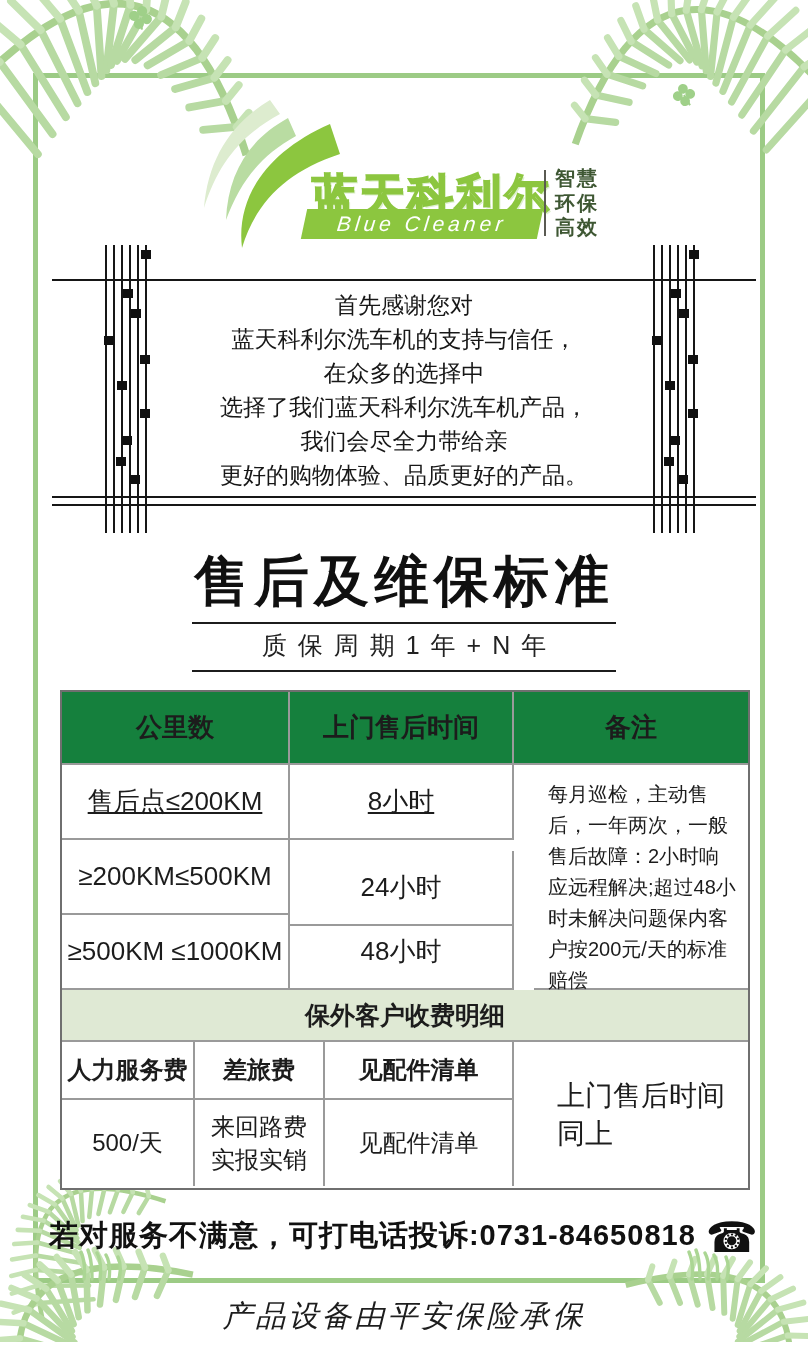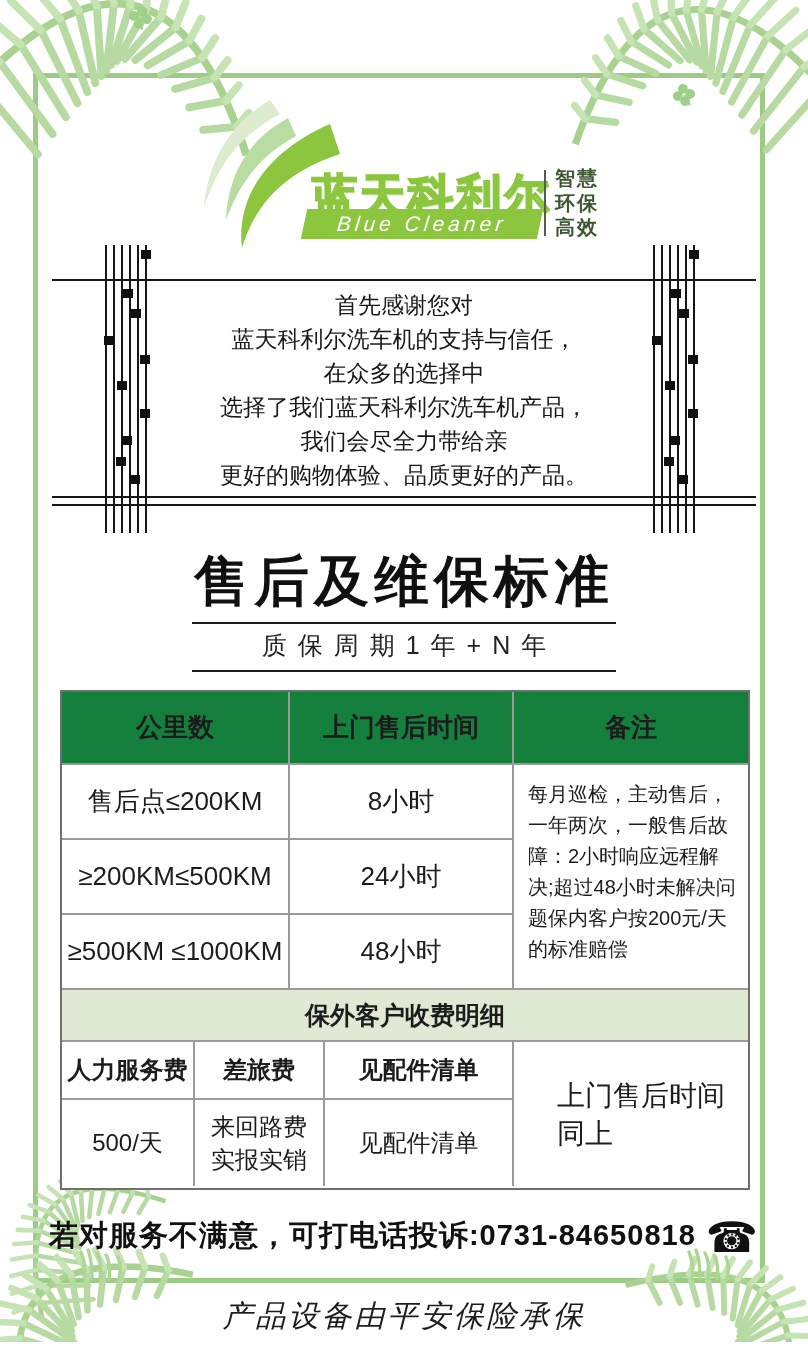--- a/index.html
+++ b/index.html
@@ -338,34 +338,34 @@
   <div class="tbl">
 
     <div class="row" style="height:73px;">
       <div class="c green hdr" style="width:228px;">公里数</div>
       <div class="c green hdr" style="width:224px;">上门售后时间</div>
       <div class="c green hdr last" style="width:234px;">备注</div>
     </div>
 
     <div class="row" style="height:225px;">
       <div style="width:452px;">
-        <div class="row" style="height:75px;">
+        <div class="row" style="height:75px;text-decoration:underline;">
           <div class="c" style="width:228px;height:75px;">售后点≤200KM</div>
           <div class="c" style="width:224px;height:75px;">8小时</div>
         </div>
         <div class="row" style="height:75px;">
           <div class="c" style="width:228px;height:75px;">≥200KM≤500KM</div>
-          <div class="c" style="width:224px;height:75px;">24小时</div>
+          <div class="c" style="width:224px;height:75px;margin-top:11px;">24小时</div>
         </div>
         <div class="row" style="height:75px;">
           <div class="c" style="width:228px;height:75px;">≥500KM ≤1000KM</div>
           <div class="c" style="width:224px;height:75px;">48小时</div>
         </div>
       </div>
-      <div class="note-cell" style="width:234px;">每月巡检，主动售后，一年两次，一般售后故障：2小时响应远程解决;超过48小时未解决问题保内客户按200元/天的标准赔偿</div>
+      <div class="note-cell" style="width:234px;margin-left:20px;">每月巡检，主动售后，一年两次，一般售后故障：2小时响应远程解决;超过48小时未解决问题保内客户按200元/天的标准赔偿</div>
     </div>
 
     <div class="band" style="height:52px;">保外客户收费明细</div>
 
     <div class="row" style="height:146px;">
       <div style="width:452px;border-radius:23px;">
         <div class="row" style="height:58px;">
           <div class="c hdr" style="width:133px;height:58px;font-size:24px;">人力服务费</div>
           <div class="c hdr" style="width:130px;height:58px;font-size:24px;">差旅费</div>
           <div class="c hdr" style="width:189px;height:58px;font-size:24px;">见配件清单</div>

